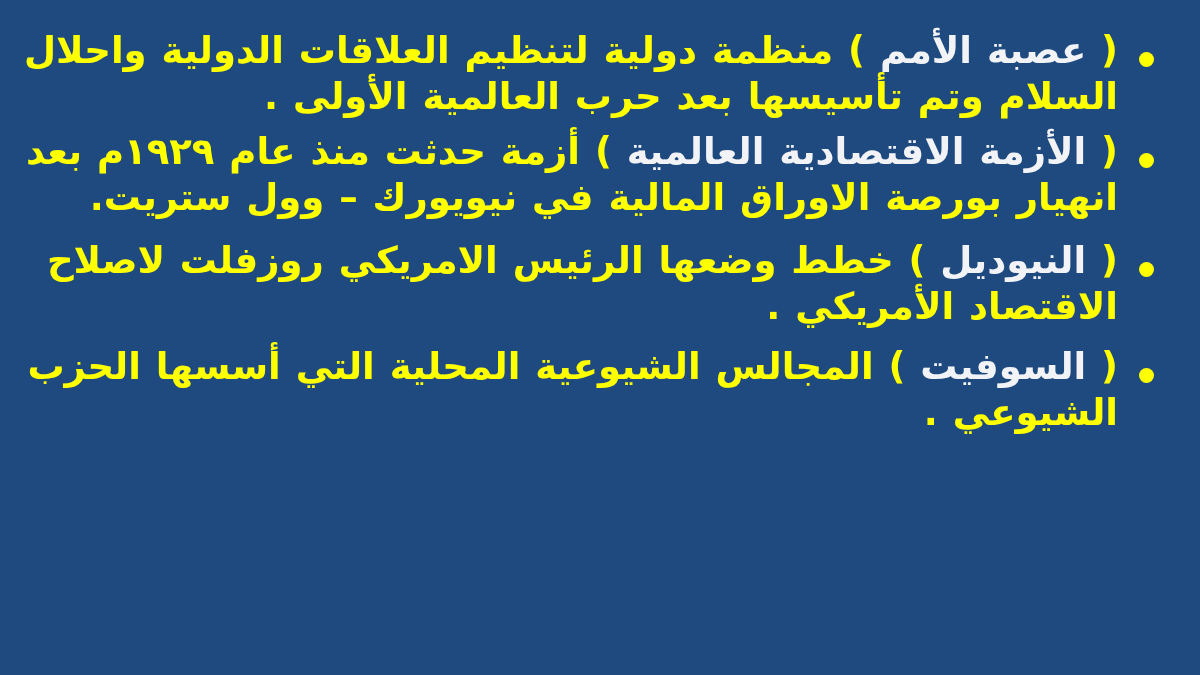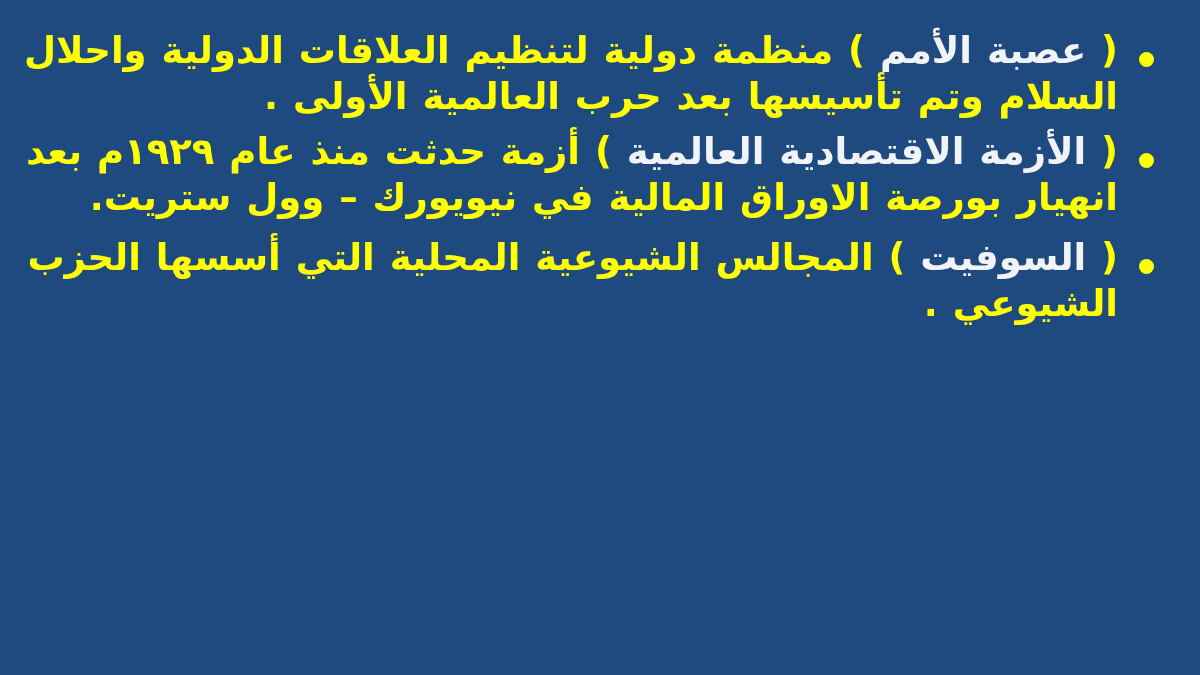--- a/index.html
+++ b/index.html
@@ -94,20 +94,24 @@
     <li class="bullet-item item-0">
       <span class="bullet-marker" style="background: rgb(255, 255, 0);"></span>
       <span class="bullet-text"><span class="term-paren" style="color: rgb(255, 255, 0);">( </span><span class="term-word" style="color: rgb(242, 243, 246);">عصبة الأمم</span><span class="term-paren" style="color: rgb(255, 255, 0);"> )</span><span class="rest" style="color: rgb(255, 255, 0);"> منظمة دولية لتنظيم العلاقات الدولية واحلال السلام وتم تأسيسها بعد حرب العالمية الأولى .</span></span>
     </li>
 
     <li class="bullet-item item-1">
       <span class="bullet-marker" style="background: rgb(255, 255, 0);"></span>
       <span class="bullet-text"><span class="term-paren" style="color: rgb(255, 255, 0);">( </span><span class="term-word" style="color: rgb(242, 243, 246);">الأزمة الاقتصادية العالمية</span><span class="term-paren" style="color: rgb(255, 255, 0);"> )</span><span class="rest" style="color: rgb(255, 255, 0);"> أزمة حدثت منذ عام ١٩٢٩م بعد انهيار بورصة الاوراق المالية في نيويورك – وول ستريت.</span></span>
     </li>
 
+    <li class="bullet-item item-2">
+      <span class="bullet-marker" style="background: rgb(255, 255, 0);"></span>
+      <span class="bullet-text"><span class="term-paren" style="color: rgb(255, 255, 0);">( </span><span class="term-word" style="color: rgb(242, 243, 246);">النيوديل</span><span class="term-paren" style="color: rgb(255, 255, 0);"> )</span><span class="rest" style="color: rgb(255, 255, 0);"> خطط وضعها الرئيس الامريكي روزفلت لاصلاح الاقتصاد الأمريكي .</span></span>
+    </li>
 
     <li class="bullet-item item-3">
       <span class="bullet-marker" style="background: rgb(255, 255, 0);"></span>
       <span class="bullet-text"><span class="term-paren" style="color: rgb(255, 255, 0);">( </span><span class="term-word" style="color: rgb(242, 243, 246);">السوفيت</span><span class="term-paren" style="color: rgb(255, 255, 0);"> )</span><span class="rest" style="color: rgb(255, 255, 0);"> المجالس الشيوعية المحلية التي أسسها الحزب الشيوعي .</span></span>
     </li>
 
   </ul>
 
 </div>
 

